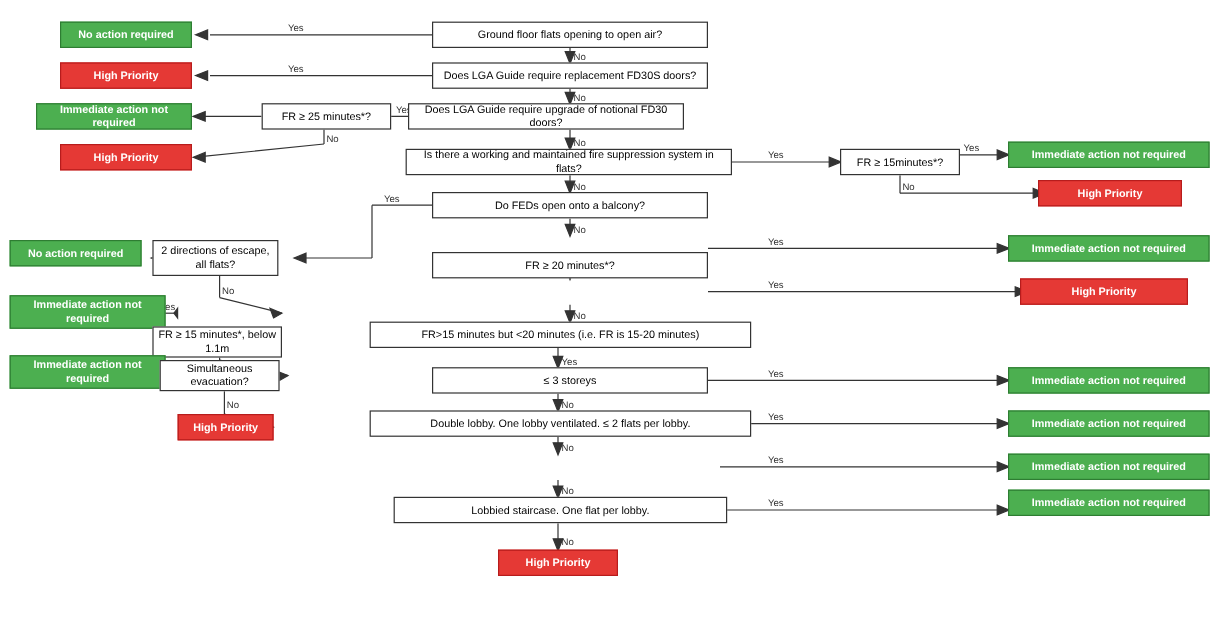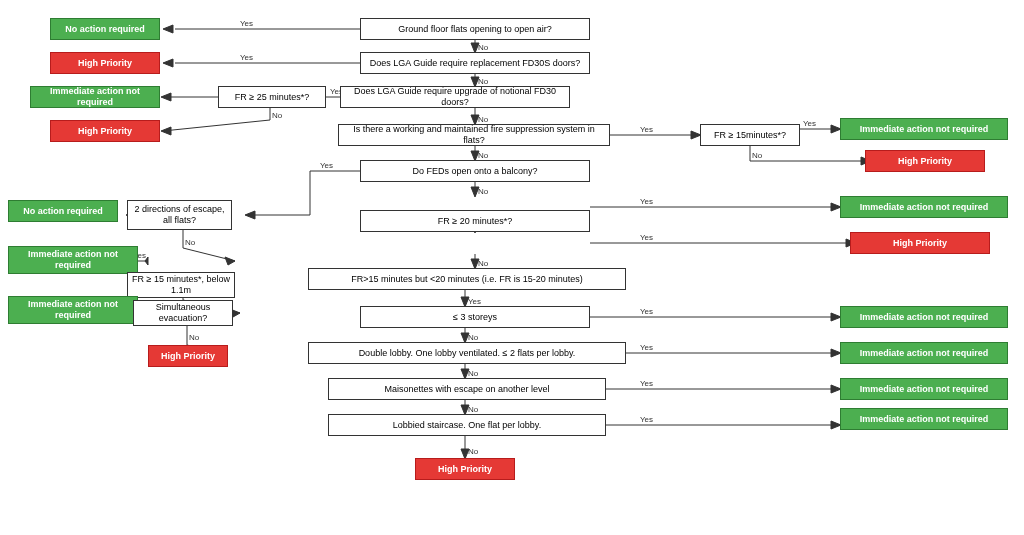--- a/index.html
+++ b/index.html
@@ -210,21 +210,20 @@
   <div class="box box-white" style="left:360px;top:52px;width:230px;height:22px;">Does LGA Guide require replacement FD30S doors?</div>
   <div class="box box-white" style="left:340px;top:86px;width:230px;height:22px;">Does LGA Guide require upgrade of notional FD30 doors?</div>
   <div class="box box-white" style="left:218px;top:86px;width:108px;height:22px;">FR ≥ 25 minutes*?</div>
   <div class="box box-white" style="left:338px;top:124px;width:272px;height:22px;">Is there a working and maintained fire suppression system in flats?</div>
   <div class="box box-white" style="left:700px;top:124px;width:100px;height:22px;">FR ≥ 15minutes*?</div>
   <div class="box box-white" style="left:360px;top:160px;width:230px;height:22px;">Do FEDs open onto a balcony?</div>
   <div class="box box-white" style="left:360px;top:210px;width:230px;height:22px;">FR ≥ 20 minutes*?</div>
   <div class="box box-white" style="left:308px;top:268px;width:318px;height:22px;">FR&gt;15 minutes but &lt;20 minutes (i.e. FR is 15-20 minutes)</div>
   <div class="box box-white" style="left:360px;top:306px;width:230px;height:22px;">≤ 3 storeys</div>
   <div class="box box-white" style="left:308px;top:342px;width:318px;height:22px;">Double lobby. One lobby ventilated. ≤ 2 flats per lobby.</div>
-  <div class="box box-white" style="left:328px;top:378px;width:278px;height:22px;">Maisonettes with escape on another level</div>
   <div class="box box-white" style="left:328px;top:414px;width:278px;height:22px;">Lobbied staircase. One flat per lobby.</div>
   <div class="box box-red" style="left:415px;top:458px;width:100px;height:22px;">High Priority</div>
 
   <div class="box box-green" style="left:50px;top:18px;width:110px;height:22px;">No action required</div>
   <div class="box box-red" style="left:50px;top:52px;width:110px;height:22px;">High Priority</div>
   <div class="box box-green" style="left:30px;top:86px;width:130px;height:22px;">Immediate action not required</div>
   <div class="box box-red" style="left:50px;top:120px;width:110px;height:22px;">High Priority</div>
 
   <div class="box box-green" style="left:8px;top:200px;width:110px;height:22px;">No action required</div>
   <div class="box box-white" style="left:127px;top:200px;width:105px;height:30px;">2 directions of escape, all flats?</div>

